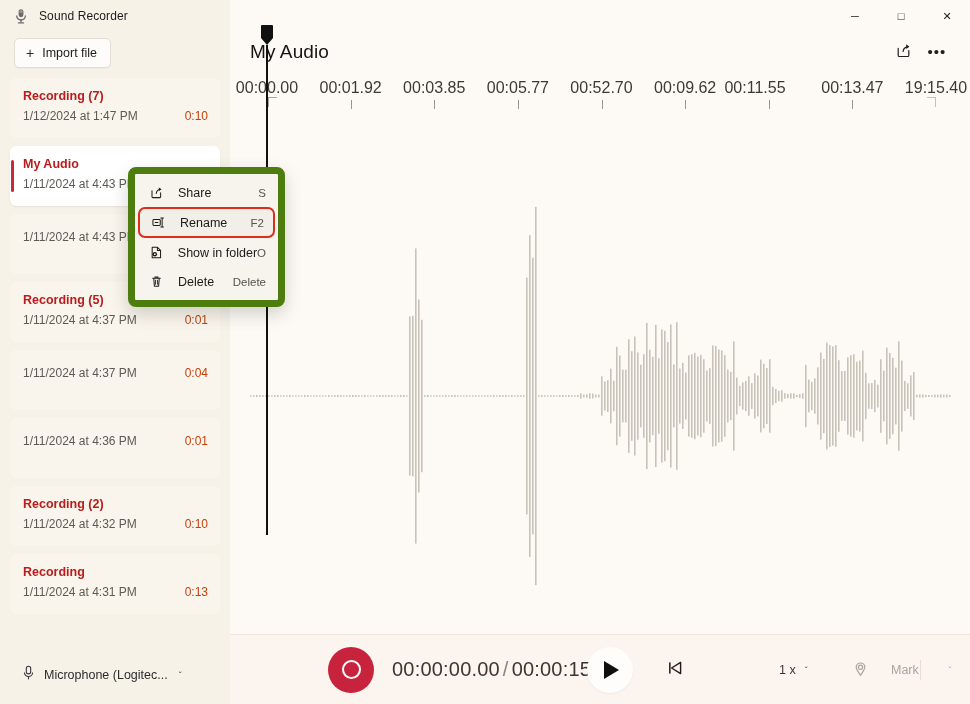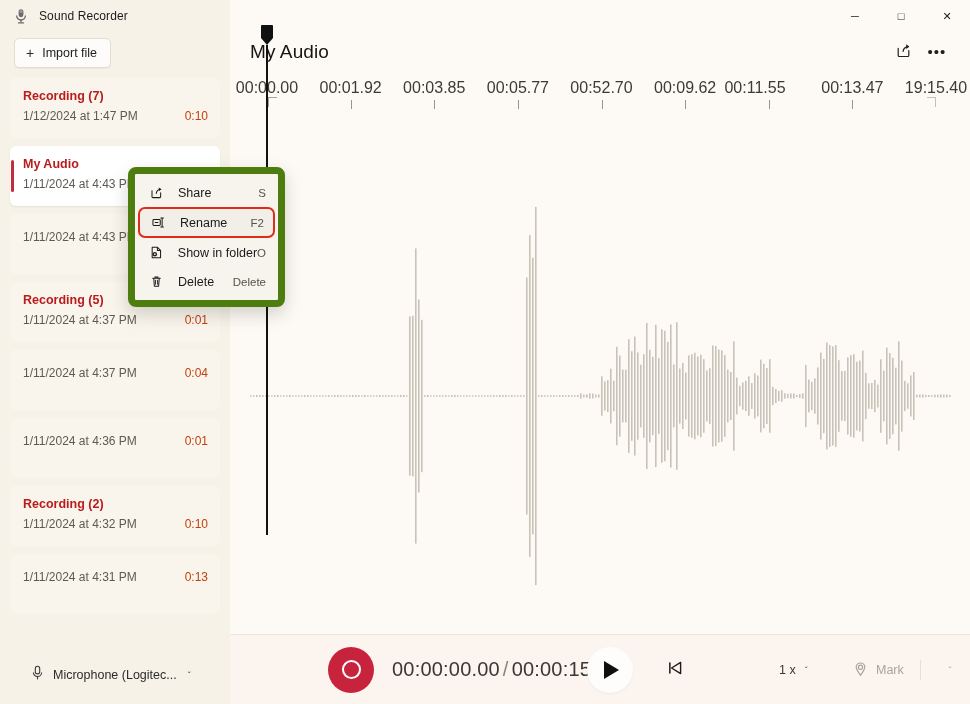--- a/index.html
+++ b/index.html
@@ -87,21 +87,21 @@
   .rec-meta {
     display: flex; justify-content: space-between; align-items: baseline;
     margin-top: 5px;
   }
   .rec-date { font-size: 12px; color: #5d5a54; }
   .rec-dur  { font-size: 12px; color: #c2410c; }
 
   #mic-row {
     flex: 0 0 59px;
     display: flex; align-items: center;
-    padding-left: 31px;
+    padding-left: 22px;
   }
   #mic-select {
     display: inline-flex; align-items: center; gap: 9px;
     font-size: 12.5px; color: #2b2b2b;
     cursor: pointer;
     background: none; border: none;
   }
   #mic-select .chev { font-size: 9px; color:#444; margin-left: 2px; }
 
   
@@ -247,21 +247,21 @@
   #speed-ctl {
     position: absolute; left: 549px;
     display: flex; align-items: center; gap: 9px;
     cursor: pointer;
     font-size: 12.5px; color: #3a3734;
   }
   #speed-ctl .chev { font-size: 9px; color: #55504a; }
 
   #mark-ctl {
     position: absolute; left: 622px;
-    display: flex; align-items: center; gap: 7px;
+    display: flex; align-items: center; gap: 22px;
     cursor: default;
     font-size: 12.5px; color: #aaa49c;
   }
   #mark-sep {
     position: absolute; left: 690px;
     width: 1px; height: 20px; background: #e8ded6;
   }
   #mark-chev {
     position: absolute; left: 705px;
     width: 30px; height: 30px;
@@ -373,20 +373,21 @@
           </div>
         </div>
         <div class="rec-item alt">
           <div class="rec-name">Recording (2)</div>
           <div class="rec-meta">
             <span class="rec-date">1/11/2024 at 4:32 PM</span>
             <span class="rec-dur">0:10</span>
           </div>
         </div>
         <div class="rec-item alt">
+          <div class="rec-name">Recording</div>
           <div class="rec-meta">
             <span class="rec-date">1/11/2024 at 4:31 PM</span>
             <span class="rec-dur">0:13</span>
           </div>
         </div>
       </div>
 
     <div id="mic-row">
       <button id="mic-select">
         <span>

